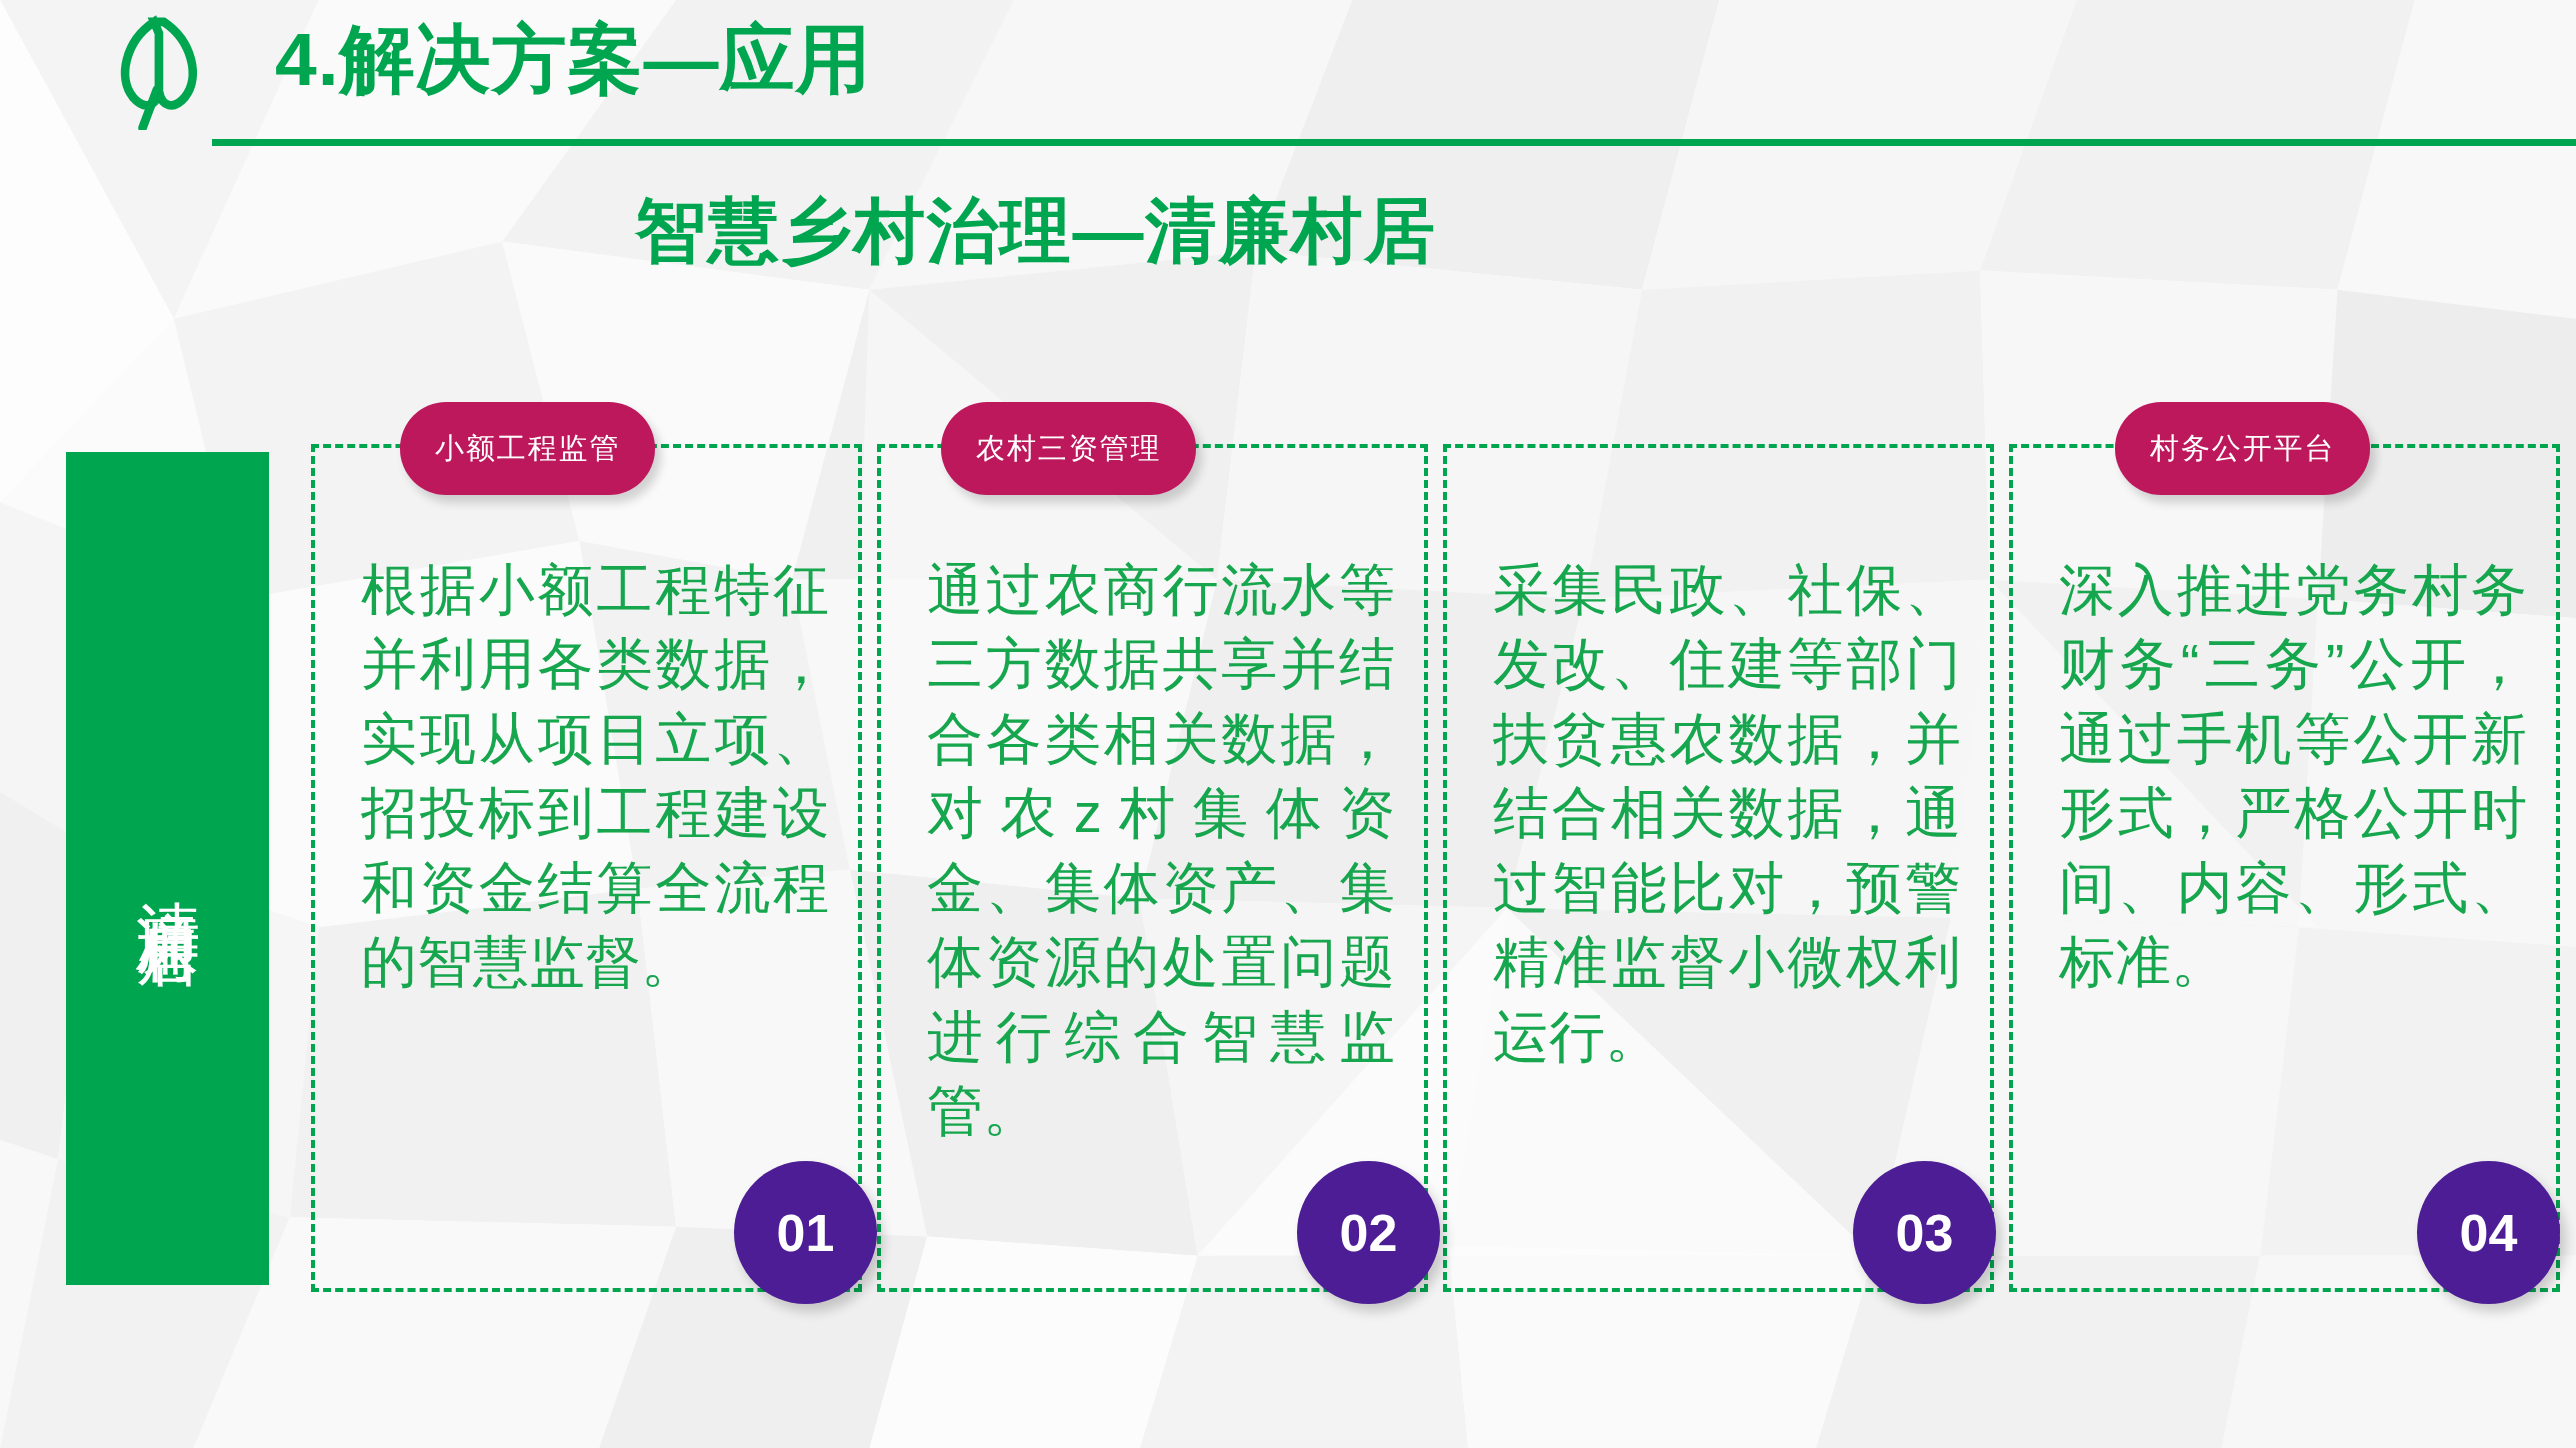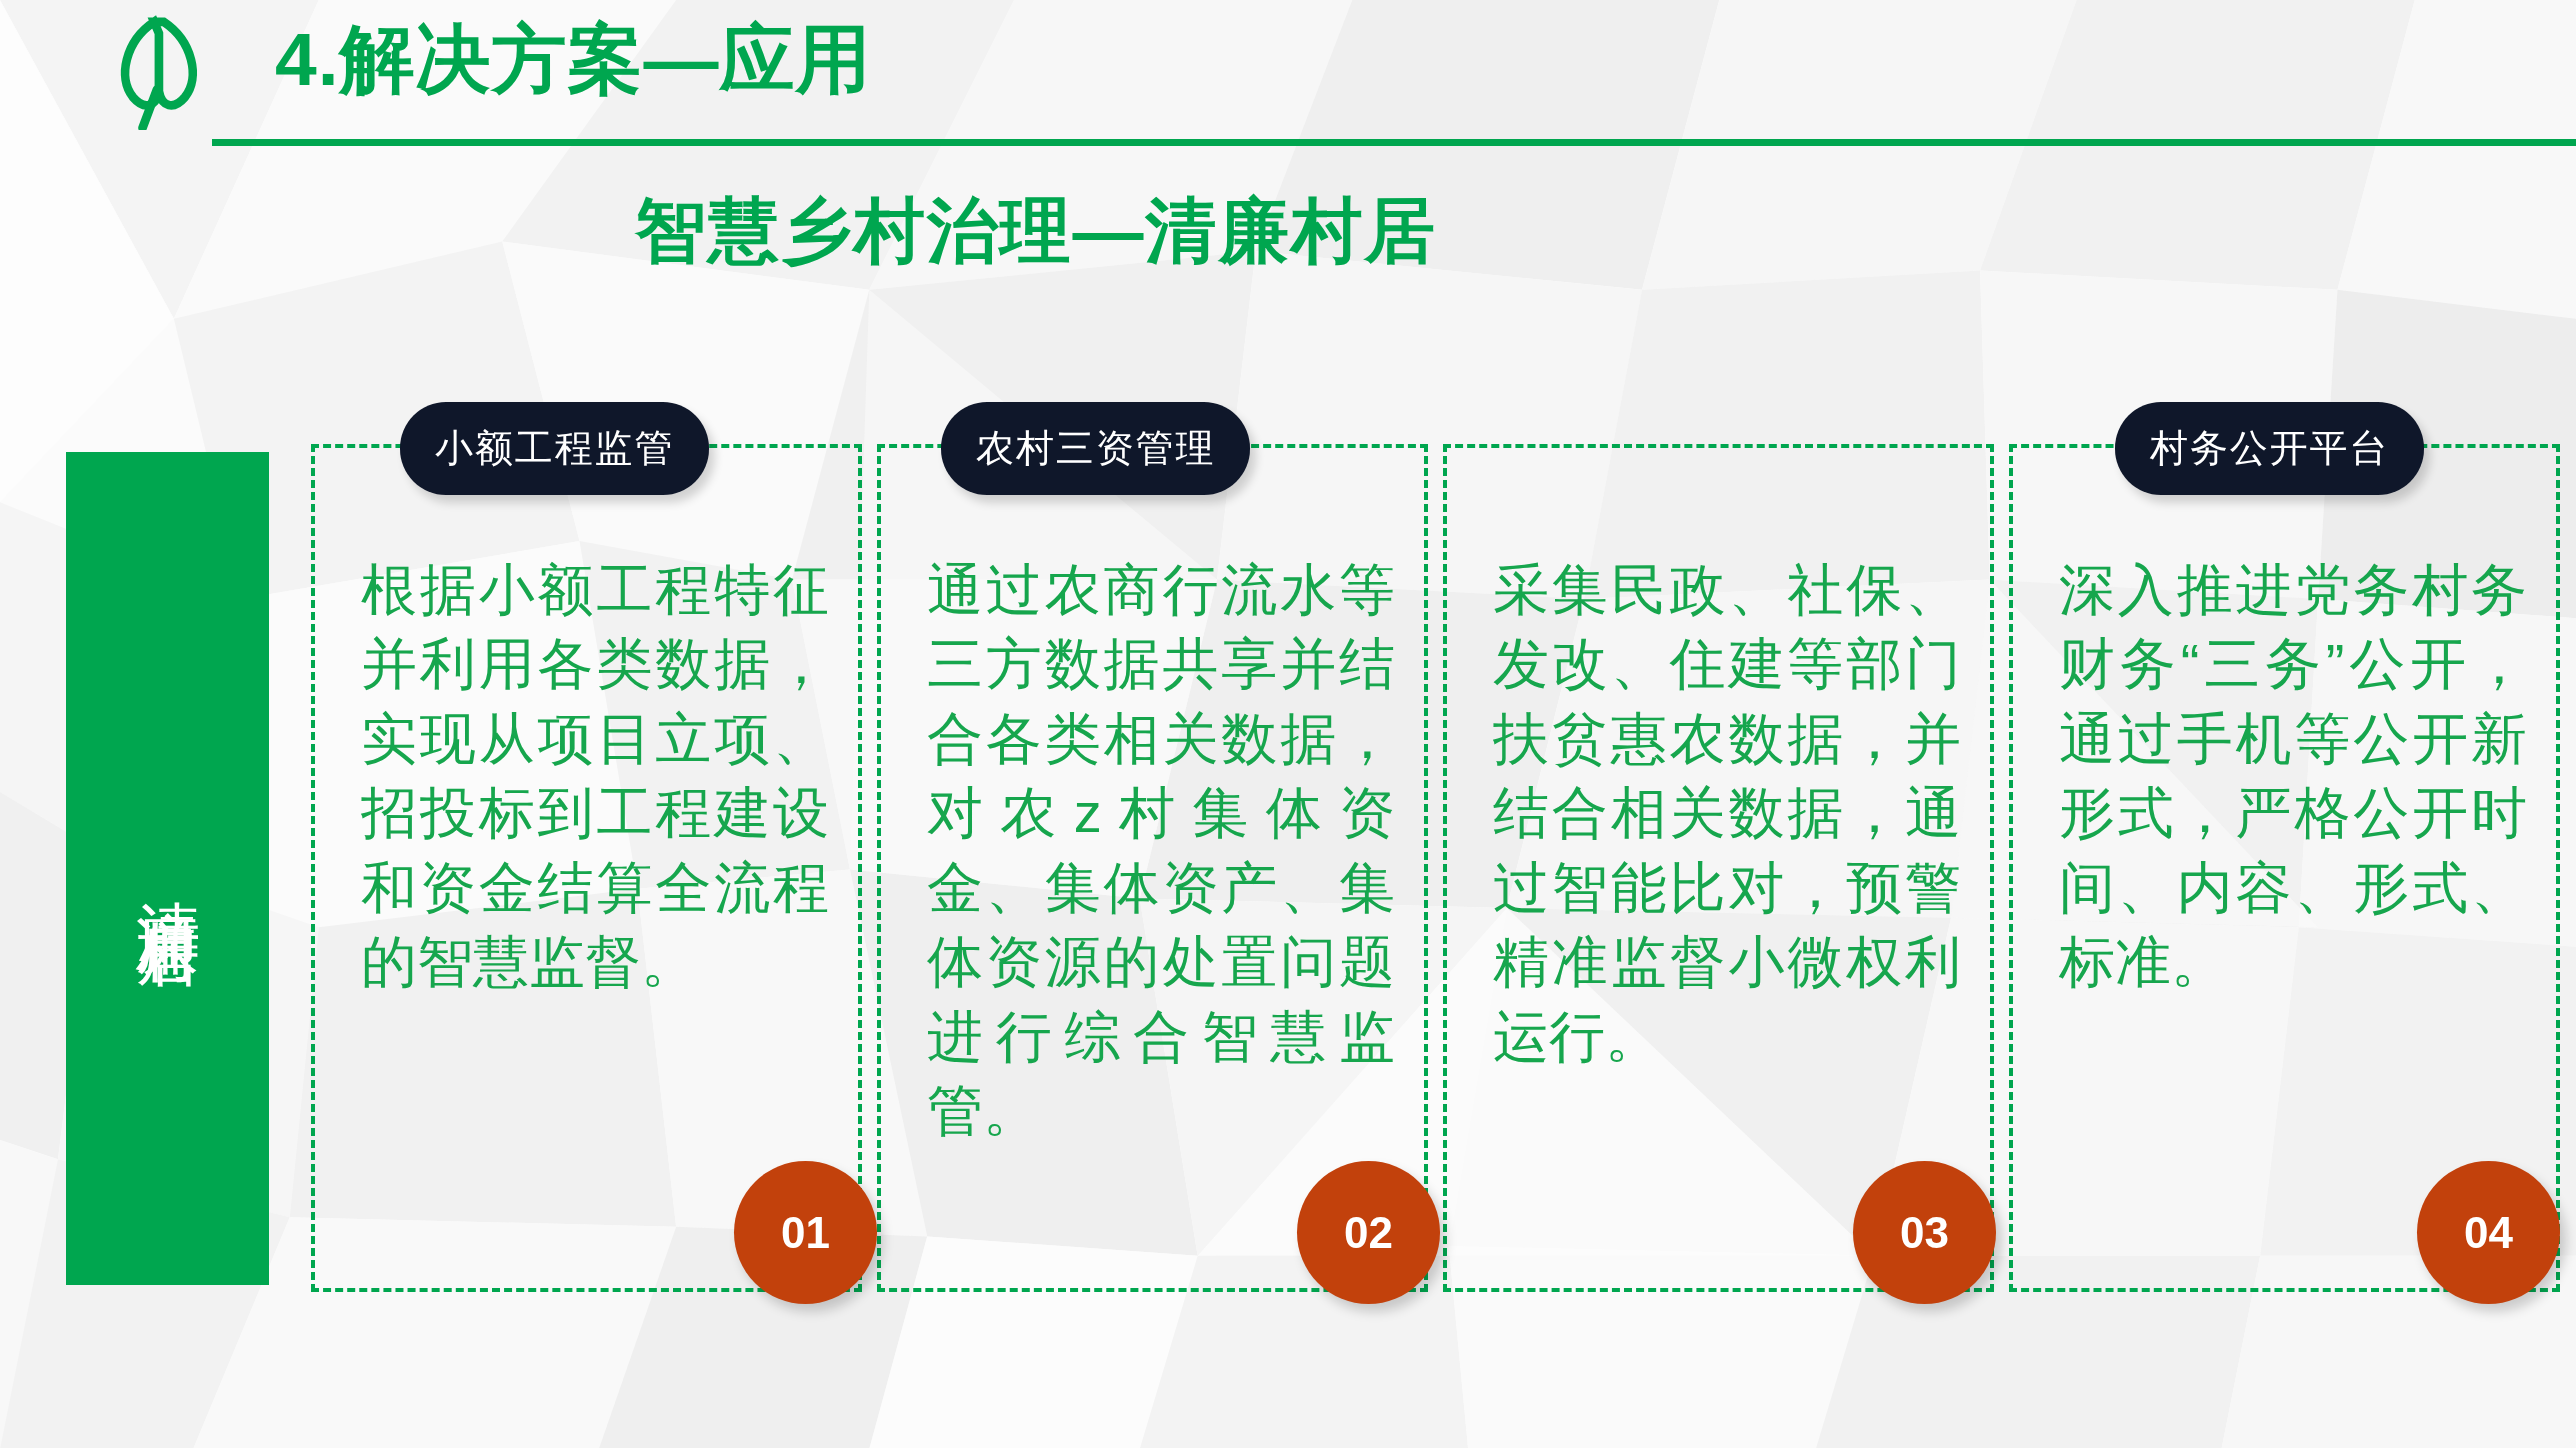--- a/index.html
+++ b/index.html
@@ -54,45 +54,45 @@
     position: absolute; top: 444px; height: 848px;
     border: 4.8px dashed #00A64F; z-index: 4;
   }
   .card-1 { left: 311px;  width: 551px; }
   .card-2 { left: 877px;  width: 551px; }
   .card-3 { left: 1443px; width: 551px; }
   .card-4 { left: 2009px; width: 551px; }
 
   .badge {
     position: absolute; top: -46px; height: 93px;
-    background: #0f172a; border-radius: 46px;
+    background: #be185d; border-radius: 46px;
     display: flex; align-items: center; justify-content: center;
-    color: #ffffff; font-size: 38px; letter-spacing: 1.9px;
+    color: #ffffff; font-size: 29px; letter-spacing: 1.9px;
     white-space: nowrap; padding: 0 35px;
     box-shadow: 5.8px 7.7px 9.7px rgba(0,0,0,0.16);
     z-index: 7;
   }
   .badge-1 { left: 85px; }
   .badge-2 { left: 60px; }
   .badge-3 { left: 70px; }
   .badge-4 { left: 102px; }
 
   .card-body {
     position: absolute; left: 46px; right: 29px; top: 105px;
     color: #16A64D; font-size: 56px; line-height: 1.33;
     letter-spacing: 0px;
     text-align: justify; text-align-last: left;
     word-break: break-all;
   }
 
   .num-circle {
     position: absolute; width: 143px; height: 143px;
-    border-radius: 50%; background: #c2410c;
+    border-radius: 50%; background: #4c1d95;
     display: flex; align-items: center; justify-content: center;
-    color: #ffffff; font-size: 44px; font-weight: bold;
+    color: #ffffff; font-size: 52px; font-weight: bold;
     box-shadow: 5.8px 7.7px 11.6px rgba(0,0,0,0.18);
     z-index: 8;
   }
   .nc-1 { left: 734px;  top: 1161px; }
   .nc-2 { left: 1297px; top: 1161px; }
   .nc-3 { left: 1853px; top: 1161px; }
   .nc-4 { left: 2417px; top: 1161px; }
 </style>
 </head>
 <body>

